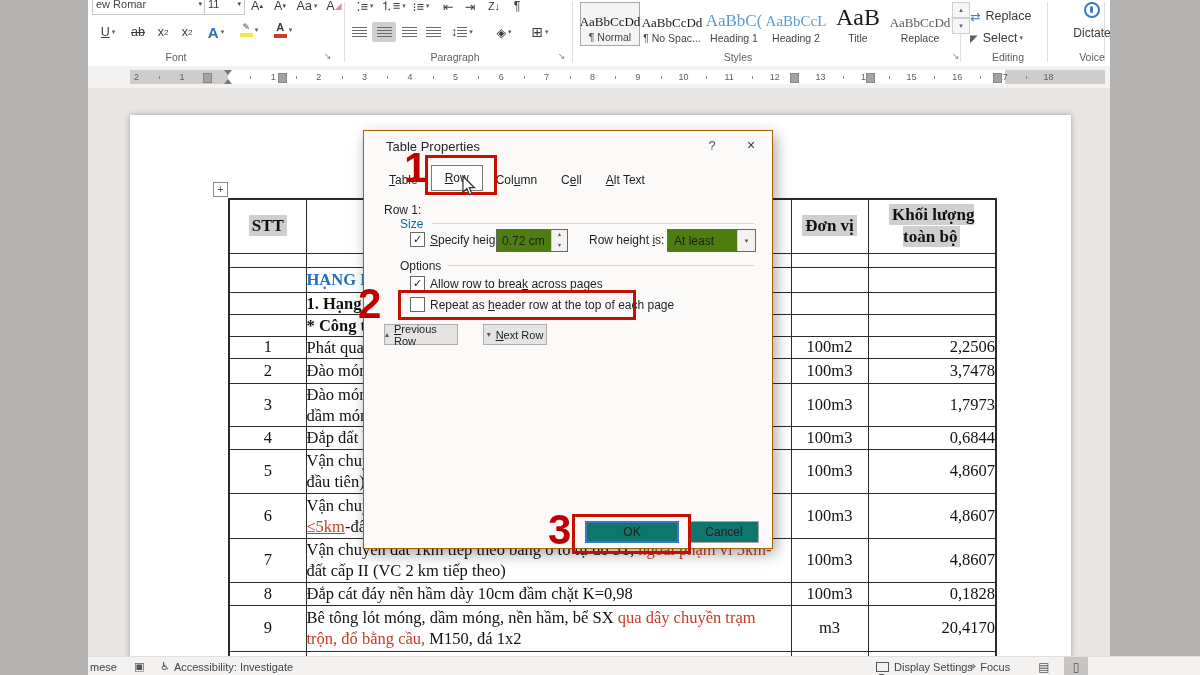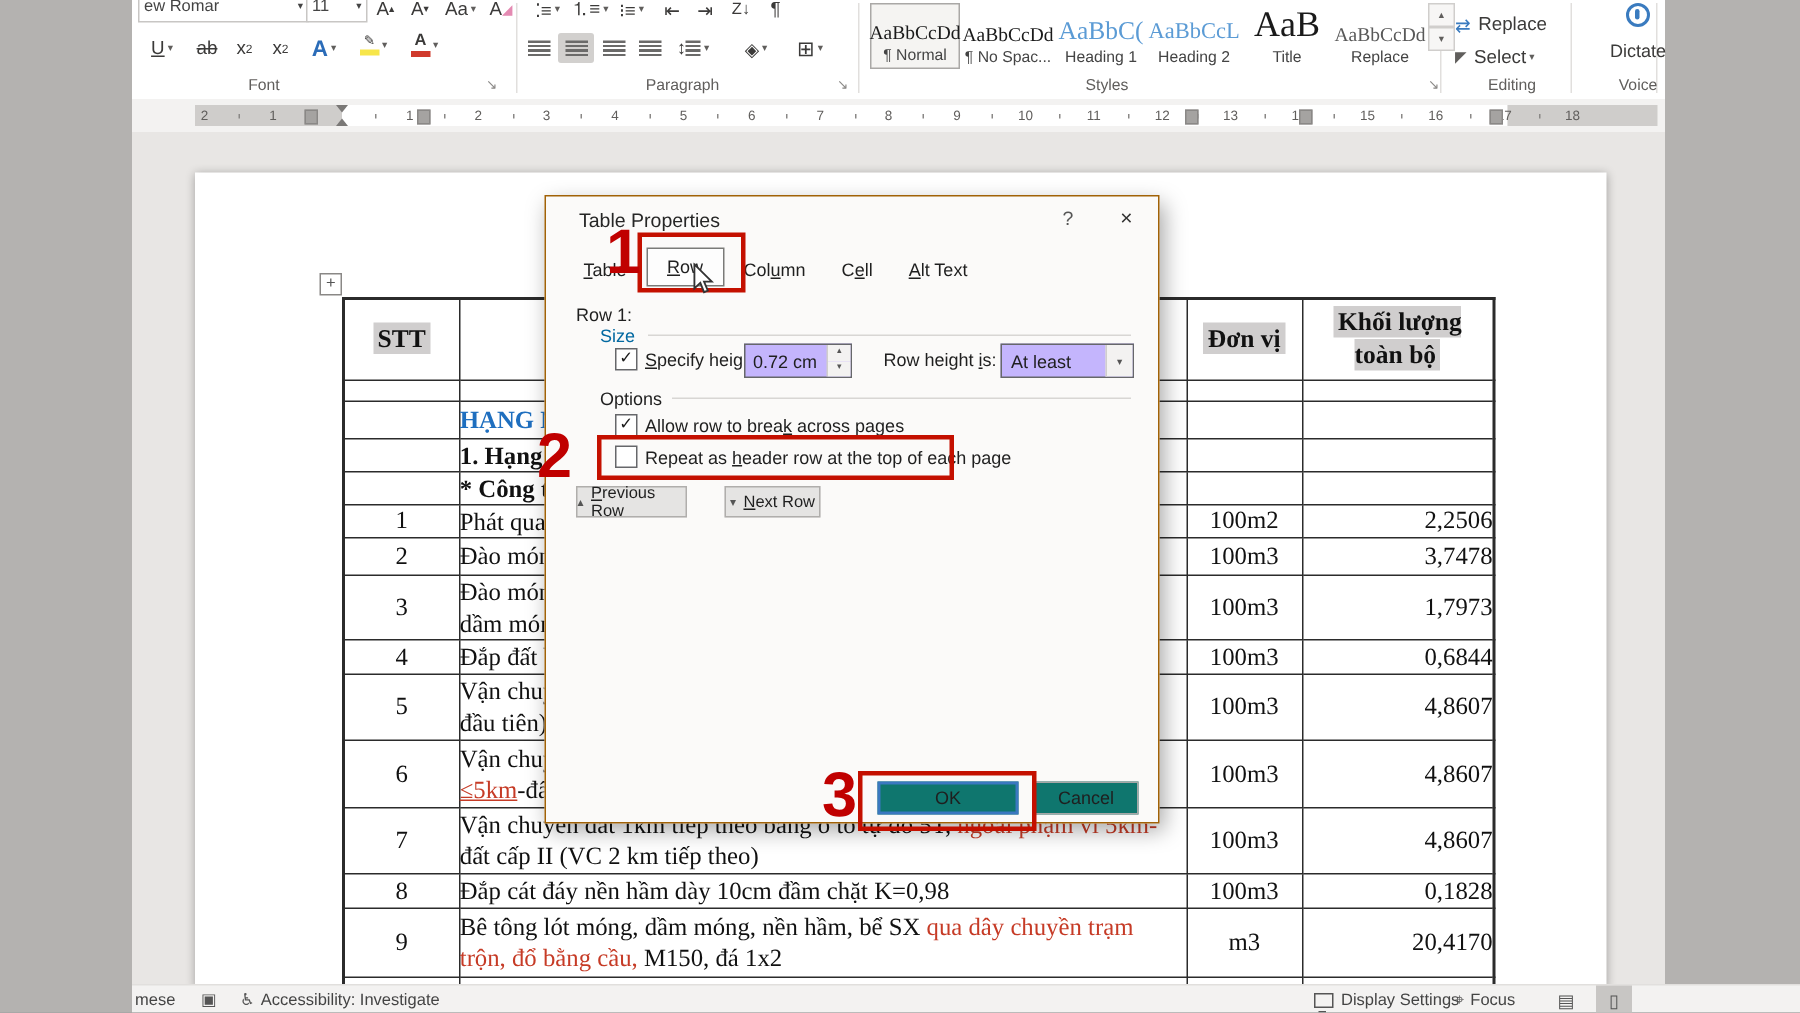--- a/index.html
+++ b/index.html
@@ -74,21 +74,21 @@
        border:1px solid #a16207;box-shadow:3px 5px 14px rgba(0,0,0,.35);font-size:12px;color:#1f1f1f;z-index:20;}
   .dlg-title{position:absolute;left:22px;top:8px;font-size:13px;color:#262626;}
   .dlg-help{position:absolute;left:338px;top:7px;width:20px;text-align:center;font-size:13px;color:#555;}
   .dlg-close{position:absolute;left:376px;top:6px;width:22px;text-align:center;font-size:14px;color:#333;}
   .dlg-tabs{position:absolute;left:14px;top:36px;height:24px;display:flex;align-items:flex-end;}
   .dlg-tab{padding:4px 11px;margin-right:2px;color:#1f1f1f;}
   .dlg-tab.sel{border:1px solid #7a7a78;background:#fdfdfd;padding:5px 13px;position:relative;z-index:2;}
   .sect-line{position:absolute;height:1px;background:#d8d6d4;}
   .cb{position:absolute;width:13px;height:13px;border:1px solid #66676a;background:#fff;font-size:11px;
       line-height:12px;text-align:center;color:#1a1a1a;}
-  .field{position:absolute;border:1px solid #66676a;background:#c4b5fd;display:flex;align-items:center;}
+  .field{position:absolute;border:1px solid #66676a;background:#4d7c0f;display:flex;align-items:center;}
   .spin{width:15px;height:100%;border-left:1px solid #d0cecc;display:flex;flex-direction:column;}
   .spin div{flex:1;font-size:6px;line-height:9px;text-align:center;color:#555;background:#f3f2f1;}
   .dd-btn{width:17px;height:100%;margin-left:auto;display:flex;align-items:center;justify-content:center;
           font-size:7px;color:#555;background:#f3f2f1;border-left:1px solid #d0cecc;}
   .smallbtn{position:absolute;height:19px;background:#e5e4e3;border:1px solid #b0aeac;font-size:11px;
             display:flex;align-items:center;justify-content:center;color:#1f1f1f;}
   .smallbtn .arr{font-size:8px;color:#555;margin-right:5px;}
   .btn{position:absolute;height:22px;background:#0f766e;border:1px solid #a6a6a6;font-size:12px;
        display:flex;align-items:center;justify-content:center;box-sizing:border-box;}
   .btn.default{border:2px solid #3b78c0;}

